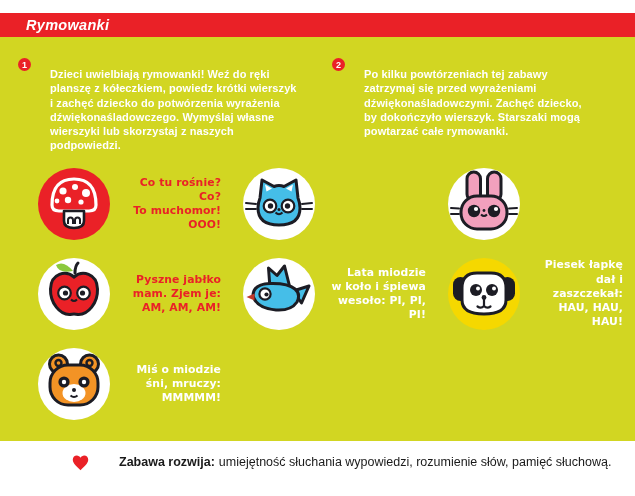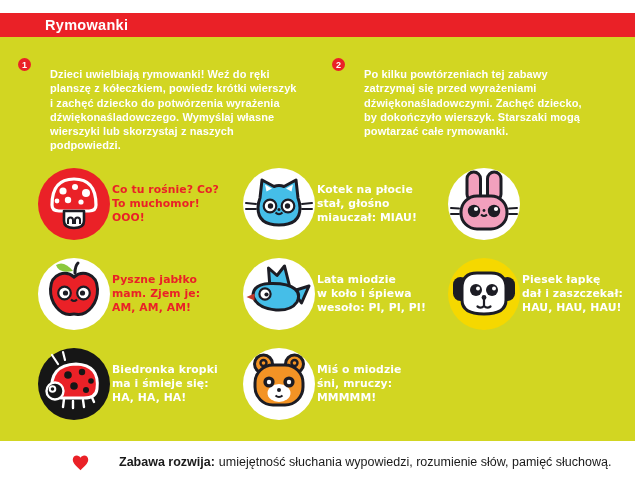--- a/index.html
+++ b/index.html
@@ -1,36 +1,36 @@
 <!DOCTYPE html>
 <html><head>
 <meta charset="utf-8">
 <style>
   html,body{margin:0;padding:0;background:#ffffff;}
   .page{position:relative;width:635px;height:496px;background:#ffffff;overflow:hidden;
         font-family:"Liberation Sans",sans-serif;}
   .header{position:absolute;top:13px;left:0;width:635px;height:24px;background:#ea2127;
           display:flex;align-items:center;}
-  .header h1{margin:0 0 0 45px;font-size:14.5px;font-weight:bold;color:#ffffff;letter-spacing:.3px;}
+  .header h1{margin:0 0 0 26px;font-size:14.5px;font-weight:bold;color:#ffffff;letter-spacing:.3px;font-style:italic;}
   .board{position:absolute;top:37px;left:0;width:635px;height:404px;background:#d2d622;}
   .instructions{position:absolute;top:19px;left:18px;right:14px;display:flex;}
   .instruction{display:flex;gap:8px;}
   .instruction.first{width:292px;margin-right:22px;}
   .instruction.second{width:272px;}
   .badge{flex:0 0 13px;width:13px;height:13px;margin-top:2px;background:#ea2127;color:#fff;
          border-radius:50%;display:flex;align-items:center;justify-content:center;
          font-size:9px;font-weight:bold;}
   .instruction p{margin:11px;color:#ffffff;font-size:11px;line-height:14.3px;font-weight:bold;
                  letter-spacing:.1px;}
   .grid{position:absolute;top:122px;left:30px;display:grid;
         grid-template-columns:205px 205px 197px;grid-auto-rows:90px;}
   .cell{display:flex;align-items:center;padding-left:8px;}
   .circle{flex:0 0 72px;width:72px;height:72px;border-radius:50%;position:relative;}
   .circle svg{position:absolute;left:0;top:0;width:72px;height:72px;}
-  .rhyme{flex:1;margin:0 2px;text-align:left;white-space:pre-line;
+  .rhyme{flex:1;margin:0 14px;text-align:right;white-space:pre-line;
          font-family:"DejaVu Sans",sans-serif;font-size:10.8px;line-height:14.2px;
          font-weight:bold;letter-spacing:.1px;}
   .footer{position:absolute;top:441px;left:12px;width:635px;height:55px;background:#ffffff;}
   .heart{position:absolute;left:59px;top:13px;width:19px;height:17px;}
   .footer-text{position:absolute;left:107px;top:14px;margin:0;font-size:12.5px;color:#1a1a1a;
                white-space:nowrap;}
   .footer-text strong{margin-right:4px;}
 </style>
 </head>
 <body>
@@ -84,23 +84,20 @@
             <path d="M22 16.5 L29 20.5 L23.5 23.5 Z" fill="#fff"></path>
               <path d="M50 16.5 L43 20.5 L48.5 23.5 Z" fill="#fff"></path>
             <circle cx="27" cy="38" r="6.3" fill="#fff" stroke="#1c1c24" stroke-width="2.2"></circle>
               <circle cx="27.5" cy="38" r="2.7" fill="#1c1c24"></circle>
             <circle cx="45" cy="38" r="6.3" fill="#fff" stroke="#1c1c24" stroke-width="2.2"></circle>
               <circle cx="44.5" cy="38" r="2.7" fill="#1c1c24"></circle>
             <circle cx="36" cy="41.5" r="1.5" fill="#1c1c24"></circle>
             <path d="M32.5 44.5 Q36 48 39.5 44.5" fill="none" stroke="#1c1c24" stroke-width="2"></path>
           </svg>
         </div>
-        <p class="rhyme" style="color: rgb(255, 255, 255);">Kotek na płocie
-stał, głośno
-miauczał: MIAU!</p>
       </div>
 
       <div class="cell">
         <div class="circle" style="background-color: rgb(255, 255, 255);">
           <svg viewBox="0 0 72 72">
             <path d="M3 40 L11 40.5 M3 46 L11 46 M61 40.5 L69 40 M61 46 L69 46" stroke="#1c1c24" stroke-width="2" stroke-linecap="round"></path>
             <rect x="19" y="4" width="13.5" height="29" rx="6.7" fill="#f2a0bd" stroke="#1c1c24" stroke-width="3"></rect>
             <rect x="39.5" y="4" width="13.5" height="29" rx="6.7" fill="#f2a0bd" stroke="#1c1c24" stroke-width="3"></rect>
             <rect x="13" y="28" width="46" height="33" rx="16" fill="#f2a0bd" stroke="#1c1c24" stroke-width="3"></rect>
             <circle cx="26" cy="43" r="6.2" fill="#1c1c24"></circle>
@@ -160,39 +157,20 @@
               <circle cx="46" cy="30.5" r="2" fill="#fff"></circle>
             <circle cx="36" cy="39.5" r="2.4" fill="#1c1c24"></circle>
             <path d="M36 41 L36 48 M36 48 Q33 51 29.5 48.5 M36 48 Q39 51 42.5 48.5" fill="none" stroke="#1c1c24" stroke-width="2.2" stroke-linecap="round"></path>
           </svg>
         </div>
         <p class="rhyme" style="color: rgb(255, 255, 255);">Piesek łapkę
 dał i zaszczekał:
 HAU, HAU, HAU!</p>
       </div>
 
-      <div class="cell">
-        <div class="circle" style="background-color: rgb(22, 22, 22);">
-          <svg viewBox="0 0 72 72">
-            <path d="M20 16 L14 7 M27 12 L25 4" stroke="#fff" stroke-width="2.2" stroke-linecap="round"></path>
-            <path d="M26 51 L25 59 M35 53 L35 60 M45 52 L46 59 M53 47 L56 54" stroke="#fff" stroke-width="2.4" stroke-linecap="round"></path>
-            <path d="M14 44 Q11 17 38 16 Q62 17 59 41 Q58 50 46 50 L23 50 Q15 50 14 44 Z" fill="#ea2127" stroke="#fff" stroke-width="3"></path>
-            <circle cx="17" cy="43" r="8.5" fill="#161616" stroke="#fff" stroke-width="2.4"></circle>
-            <circle cx="14.5" cy="41" r="2.8" fill="none" stroke="#fff" stroke-width="2"></circle>
-            <circle cx="30" cy="27" r="3.8" fill="#161616"></circle>
-              <circle cx="44" cy="24" r="3.2" fill="#161616"></circle>
-            <circle cx="53" cy="33" r="2.8" fill="#161616"></circle>
-              <circle cx="36" cy="38" r="3.8" fill="#161616"></circle>
-            <circle cx="48" cy="42" r="3" fill="#161616"></circle>
-          </svg>
-        </div>
-        <p class="rhyme" style="color: rgb(255, 255, 255);">Biedronka kropki
-ma i śmieje się:
-HA, HA, HA!</p>
-      </div>
 
       <div class="cell">
         <div class="circle" style="background-color: rgb(255, 255, 255);">
           <svg viewBox="0 0 72 72">
             <circle cx="20.5" cy="16" r="9" fill="#f39325" stroke="#1c1c24" stroke-width="3"></circle>
             <circle cx="51.5" cy="16" r="9" fill="#f39325" stroke="#1c1c24" stroke-width="3"></circle>
             <circle cx="20.5" cy="15" r="3" fill="none" stroke="#1c1c24" stroke-width="2.4"></circle>
             <circle cx="51.5" cy="15" r="3" fill="none" stroke="#1c1c24" stroke-width="2.4"></circle>
             <rect x="12" y="17" width="48" height="40" rx="18" fill="#f39325" stroke="#1c1c24" stroke-width="3"></rect>
             <ellipse cx="36" cy="45" rx="11.5" ry="9" fill="#fff"></ellipse>

